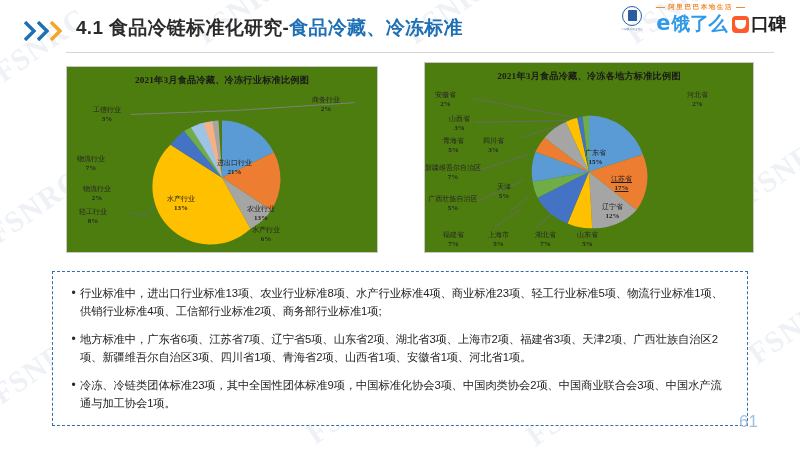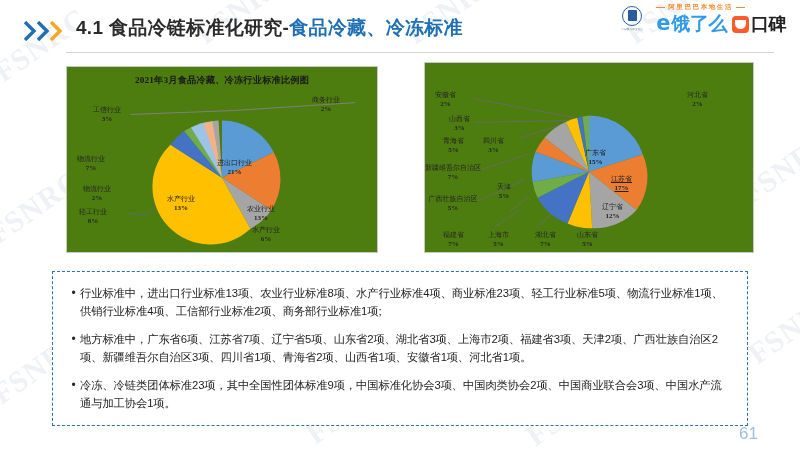--- a/index.html
+++ b/index.html
@@ -107,21 +107,21 @@
     flex: 0 0 auto; color: #2a2a2a; font-size: 12px; line-height: 17px;
     width: 13px; text-align: center;
   }
   .b-text {
     font-size: 11.3px; line-height: 17.5px; color: #1d1d1d;
     font-family: "Liberation Sans", "DejaVu Sans", sans-serif;
     letter-spacing: -.1px;
   }
 
   .page-num {
-    position: absolute; right: 42px; bottom: 6px;
+    position: absolute; right: 42px; bottom: 18px;
     font-size: 17px; color: #9fc0dd; font-weight: 400; z-index: 4;
     font-family: "Liberation Sans", sans-serif;
   }
 </style>
 </head>
 <body>
 
 <div class="wm-layer">
   <div class="wm" style="left:-12px;  top:28px;">FSNRC</div>
   <div class="wm" style="left:-18px;  top:190px;">FSNRC</div>
@@ -219,20 +219,21 @@
   <div class="lbl" style="left:185px; top:159px;"><span>水产行业</span><span class="pct">6%</span></div>
   <div class="lbl in" style="left:100px; top:128px;"><span>水产行业</span><span class="pct">13%</span></div>
   <div class="lbl" style="left:12px;  top:141px;"><span>轻工行业</span><span class="pct">8%</span></div>
   <div class="lbl" style="left:16px;  top:118px;"><span>物流行业</span><span class="pct">2%</span></div>
   <div class="lbl" style="left:10px;  top:88px;"><span>物流行业</span><span class="pct">7%</span></div>
   <div class="lbl" style="left:26px;  top:39px;"><span>工信行业</span><span class="pct">3%</span></div>
   <div class="lbl" style="left:245px; top:29px;"><span>商务行业</span><span class="pct">2%</span></div>
 </div>
 
 <div class="chart-box" id="chart-right">
+  <div class="chart-title">2021年3月食品冷藏、冷冻各地方标准比例图</div>
 
   <div class="plot">
     <svg viewBox="0 0 330 191" preserveAspectRatio="none">
 
       <path d="M48 36 L150 55" fill="none" stroke="#6b6b6b" stroke-width=".9"></path>
       <path d="M50 60 L152 58" fill="none" stroke="#6b6b6b" stroke-width=".9"></path>
       <path d="M95 76 L138 62" fill="none" stroke="#6b6b6b" stroke-width=".9"></path>
       <path d="M50 110 L104 92" fill="none" stroke="#6b6b6b" stroke-width=".9"></path>
       <path d="M52 140 L100 118" fill="none" stroke="#6b6b6b" stroke-width=".9"></path>
       <path d="M86 150 L104 135" fill="none" stroke="#6b6b6b" stroke-width=".9"></path>

